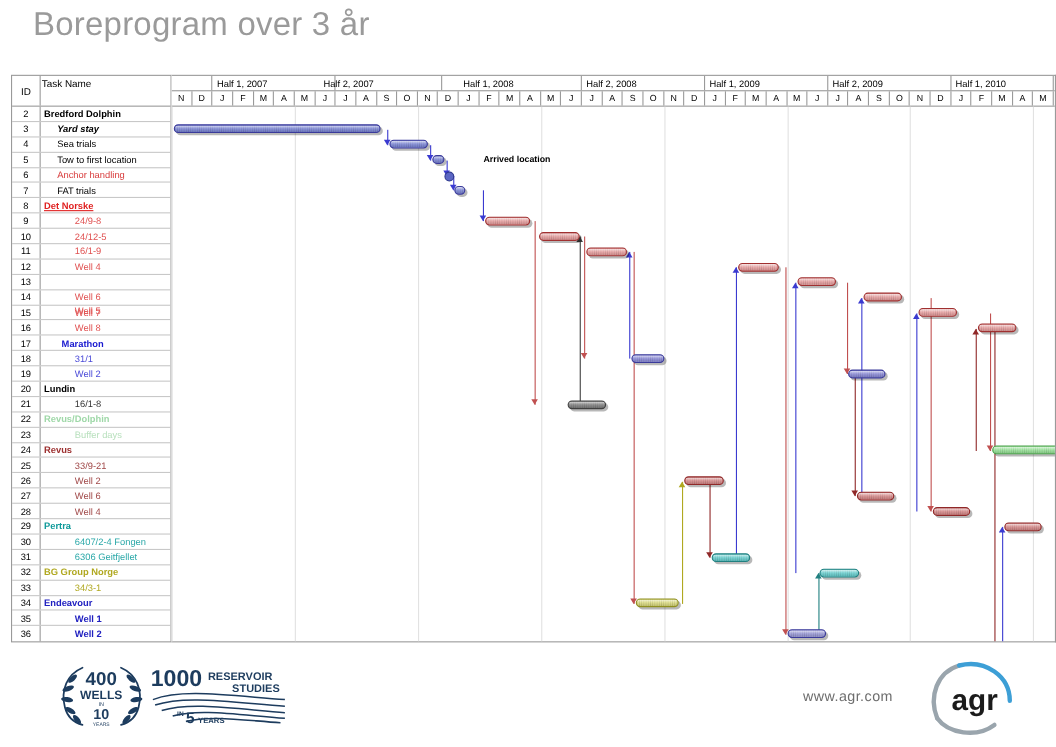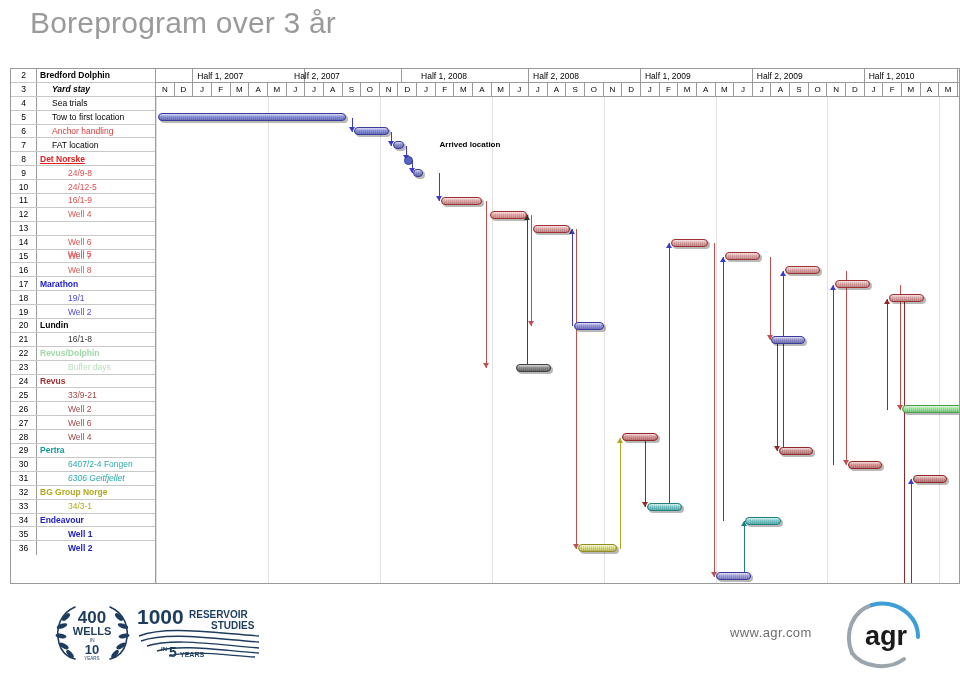--- a/index.html
+++ b/index.html
@@ -254,20 +254,24 @@
   }
 </style>
 </head>
 <body>
 
 <div id="slide-title">Boreprogram over 3 år</div>
 
 <div id="gantt">
 
   <div id="task-table">
+    <div class="thead">
+      <div class="th-id">ID</div>
+      <div class="th-name">Task Name</div>
+    </div>
     <div id="task-rows">
         <div class="trow">
           <div class="cell-id">2</div>
           <div class="cell-name lvl0 bold" style="color: rgb(0, 0, 0);">Bredford Dolphin</div>
         </div>
         <div class="trow">
           <div class="cell-id">3</div>
           <div class="cell-name lvl1 bolditalic" style="color: rgb(0, 0, 0);">Yard stay</div>
         </div>
         <div class="trow">
@@ -277,21 +281,21 @@
         <div class="trow">
           <div class="cell-id">5</div>
           <div class="cell-name lvl1" style="color: rgb(0, 0, 0);">Tow to first location</div>
         </div>
         <div class="trow">
           <div class="cell-id">6</div>
           <div class="cell-name lvl1" style="color: rgb(216, 59, 59);">Anchor handling</div>
         </div>
         <div class="trow">
           <div class="cell-id">7</div>
-          <div class="cell-name lvl1" style="color: rgb(0, 0, 0);">FAT location</div>
+          <div class="cell-name lvl1" style="color: rgb(0, 0, 0);">FAT trials</div>
         </div>
         <div class="trow">
           <div class="cell-id">8</div>
           <div class="cell-name lvl0 bold" style="color: rgb(224, 32, 32); text-decoration: underline;">Det Norske</div>
         </div>
         <div class="trow">
           <div class="cell-id">9</div>
           <div class="cell-name lvl2" style="color: rgb(224, 80, 80);">24/9-8</div>
         </div>
         <div class="trow">
@@ -317,25 +321,25 @@
         <div class="trow">
           <div class="cell-id">15</div>
           <div class="cell-name lvl2" style="color: rgb(224, 80, 80);">Well 7</div>
         </div>
         <div class="trow">
           <div class="cell-id">16</div>
           <div class="cell-name lvl2" style="color: rgb(224, 80, 80);">Well 8</div>
         </div>
         <div class="trow">
           <div class="cell-id">17</div>
-          <div class="cell-name lvl0 bold" style="color: rgb(26, 26, 208);">Marathon</div>
+          <div class="cell-name lvl0 bold" style="color: rgb(26, 26, 208); margin-left: 16px;">Marathon</div>
         </div>
         <div class="trow">
           <div class="cell-id">18</div>
-          <div class="cell-name lvl2" style="color: rgb(74, 74, 216);">19/1</div>
+          <div class="cell-name lvl2" style="color: rgb(74, 74, 216);">31/1</div>
         </div>
         <div class="trow">
           <div class="cell-id">19</div>
           <div class="cell-name lvl2" style="color: rgb(74, 74, 216);">Well 2</div>
         </div>
         <div class="trow">
           <div class="cell-id">20</div>
           <div class="cell-name lvl0 bold" style="color: rgb(0, 0, 0);">Lundin</div>
         </div>
         <div class="trow">
@@ -373,21 +377,21 @@
         <div class="trow">
           <div class="cell-id">29</div>
           <div class="cell-name lvl0 bold" style="color: rgb(16, 154, 154);">Pertra</div>
         </div>
         <div class="trow">
           <div class="cell-id">30</div>
           <div class="cell-name lvl2" style="color: rgb(42, 168, 168);">6407/2-4 Fongen</div>
         </div>
         <div class="trow">
           <div class="cell-id">31</div>
-          <div class="cell-name lvl2" style="color: rgb(42, 168, 168); font-style: italic;">6306 Geitfjellet</div>
+          <div class="cell-name lvl2" style="color: rgb(42, 168, 168);">6306 Geitfjellet</div>
         </div>
         <div class="trow">
           <div class="cell-id">32</div>
           <div class="cell-name lvl0 bold" style="color: rgb(176, 168, 32);">BG Group Norge</div>
         </div>
         <div class="trow">
           <div class="cell-id">33</div>
           <div class="cell-name lvl2" style="color: rgb(176, 168, 32);">34/3-1</div>
         </div>
         <div class="trow">

